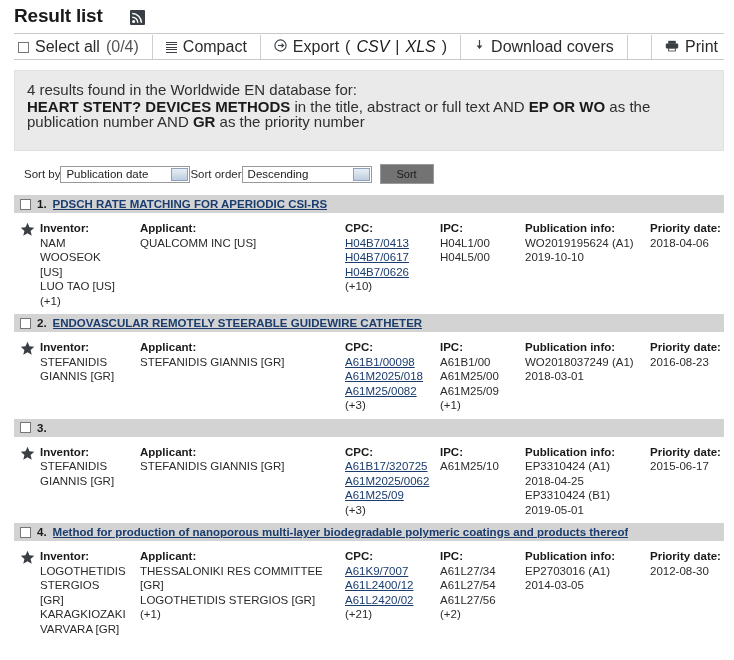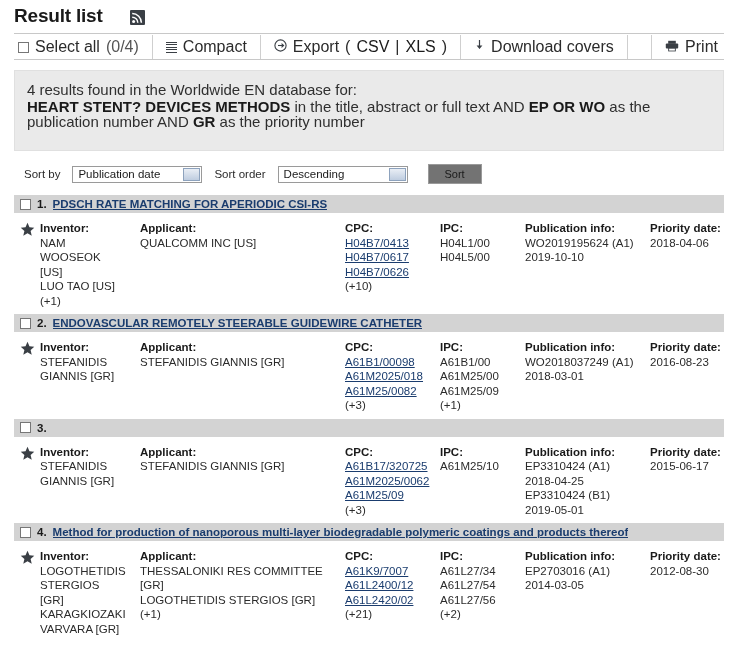--- a/index.html
+++ b/index.html
@@ -33,39 +33,39 @@
   .tb-item:first-child{padding-left:4px;}
   .tb-spacer{flex:1;border-right:1px solid #cfcfcf;margin-top:1px;height:24px;}
   .tb-print{border-right:none;padding-right:6px;}
   .tb-underline{
     position:absolute;left:0;right:0;bottom:0;height:1px;background:#c8c8c8;
   }
   .cbox{
     width:11px;height:11px;border:1px solid #767676;background:#fff;
     display:inline-block;box-sizing:border-box;
   }
-  .lnk{color:#1a1a1a;}
+  .lnk{color:#1a1a1a;font-style:italic;}
   .muted{color:#555;}
   .sep-pipe{color:#2b2b2b;}
 
   .ic{display:inline-block;vertical-align:middle;}
   .compact-icon{width:11px;height:11px;position:relative;}
   .compact-icon i{display:block;height:1px;background:#3a3f45;margin-bottom:1.5px;}
 
   
   .banner{
     margin:10px 10px 0 14px;background:#eaeaea;border:1px solid #e0e0e0;
     padding:11px 12px 14px 12px;height:54px;box-sizing:content-box;
     font-size:15px;line-height:15px;color:#2f2f2f;
   }
   .banner .b1{margin-bottom:2px;}
   .banner b{font-weight:bold;color:#1a1a1a;}
 
   
-  .sortbar{display:flex;align-items:center;gap:12px;margin:13px 0 0 24px;font-size:11.5px;color:#2b2b2b;}
+  .sortbar{display:flex;align-items:center;gap:0;margin:13px 0 0 24px;font-size:11.5px;color:#2b2b2b;}
   .sel{
     position:relative;border:1px solid #9a9a9a;background:#fff;height:17px;
     display:flex;align-items:center;padding:0 22px 0 5px;font-size:11.5px;color:#1a1a1a;
     box-sizing:border-box;
   }
   .sel.w1{width:130px;}
   .sel.w2{width:130px;}
   .sel .arrow{
     position:absolute;right:1px;top:1px;width:17px;height:13px;
     background:linear-gradient(#e9eef5,#bfcde0);border:1px solid #8da2bd;

